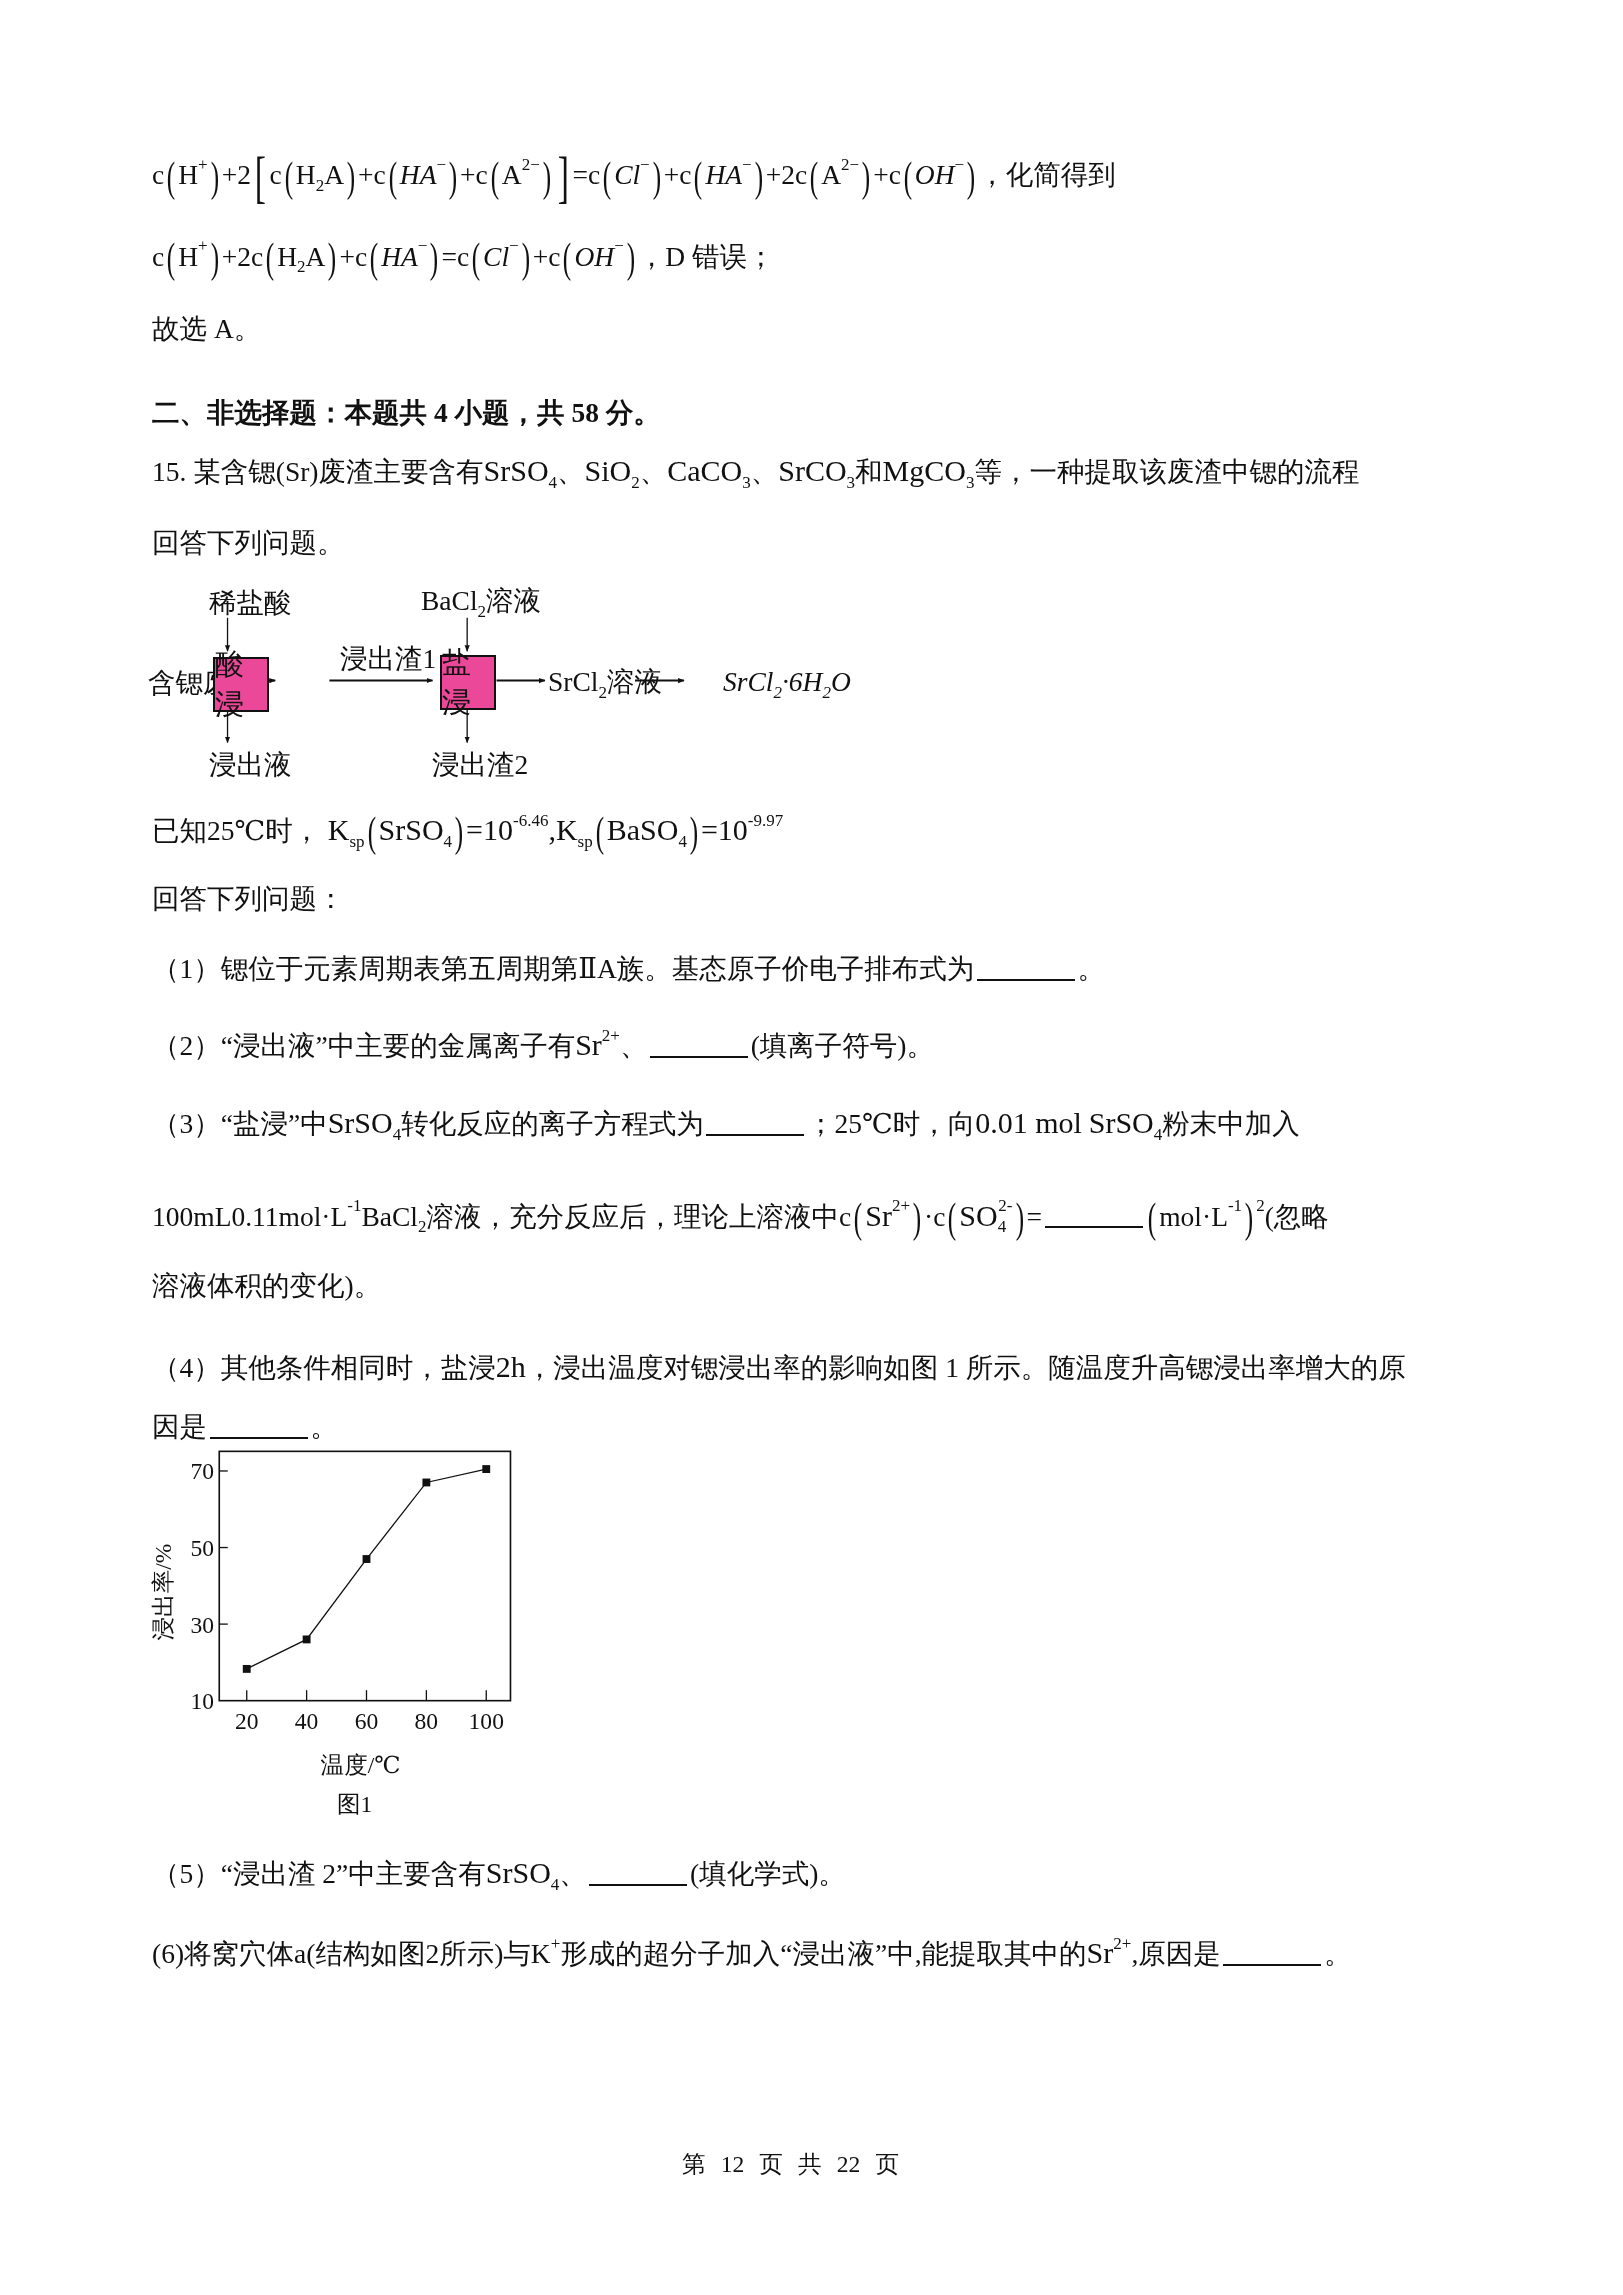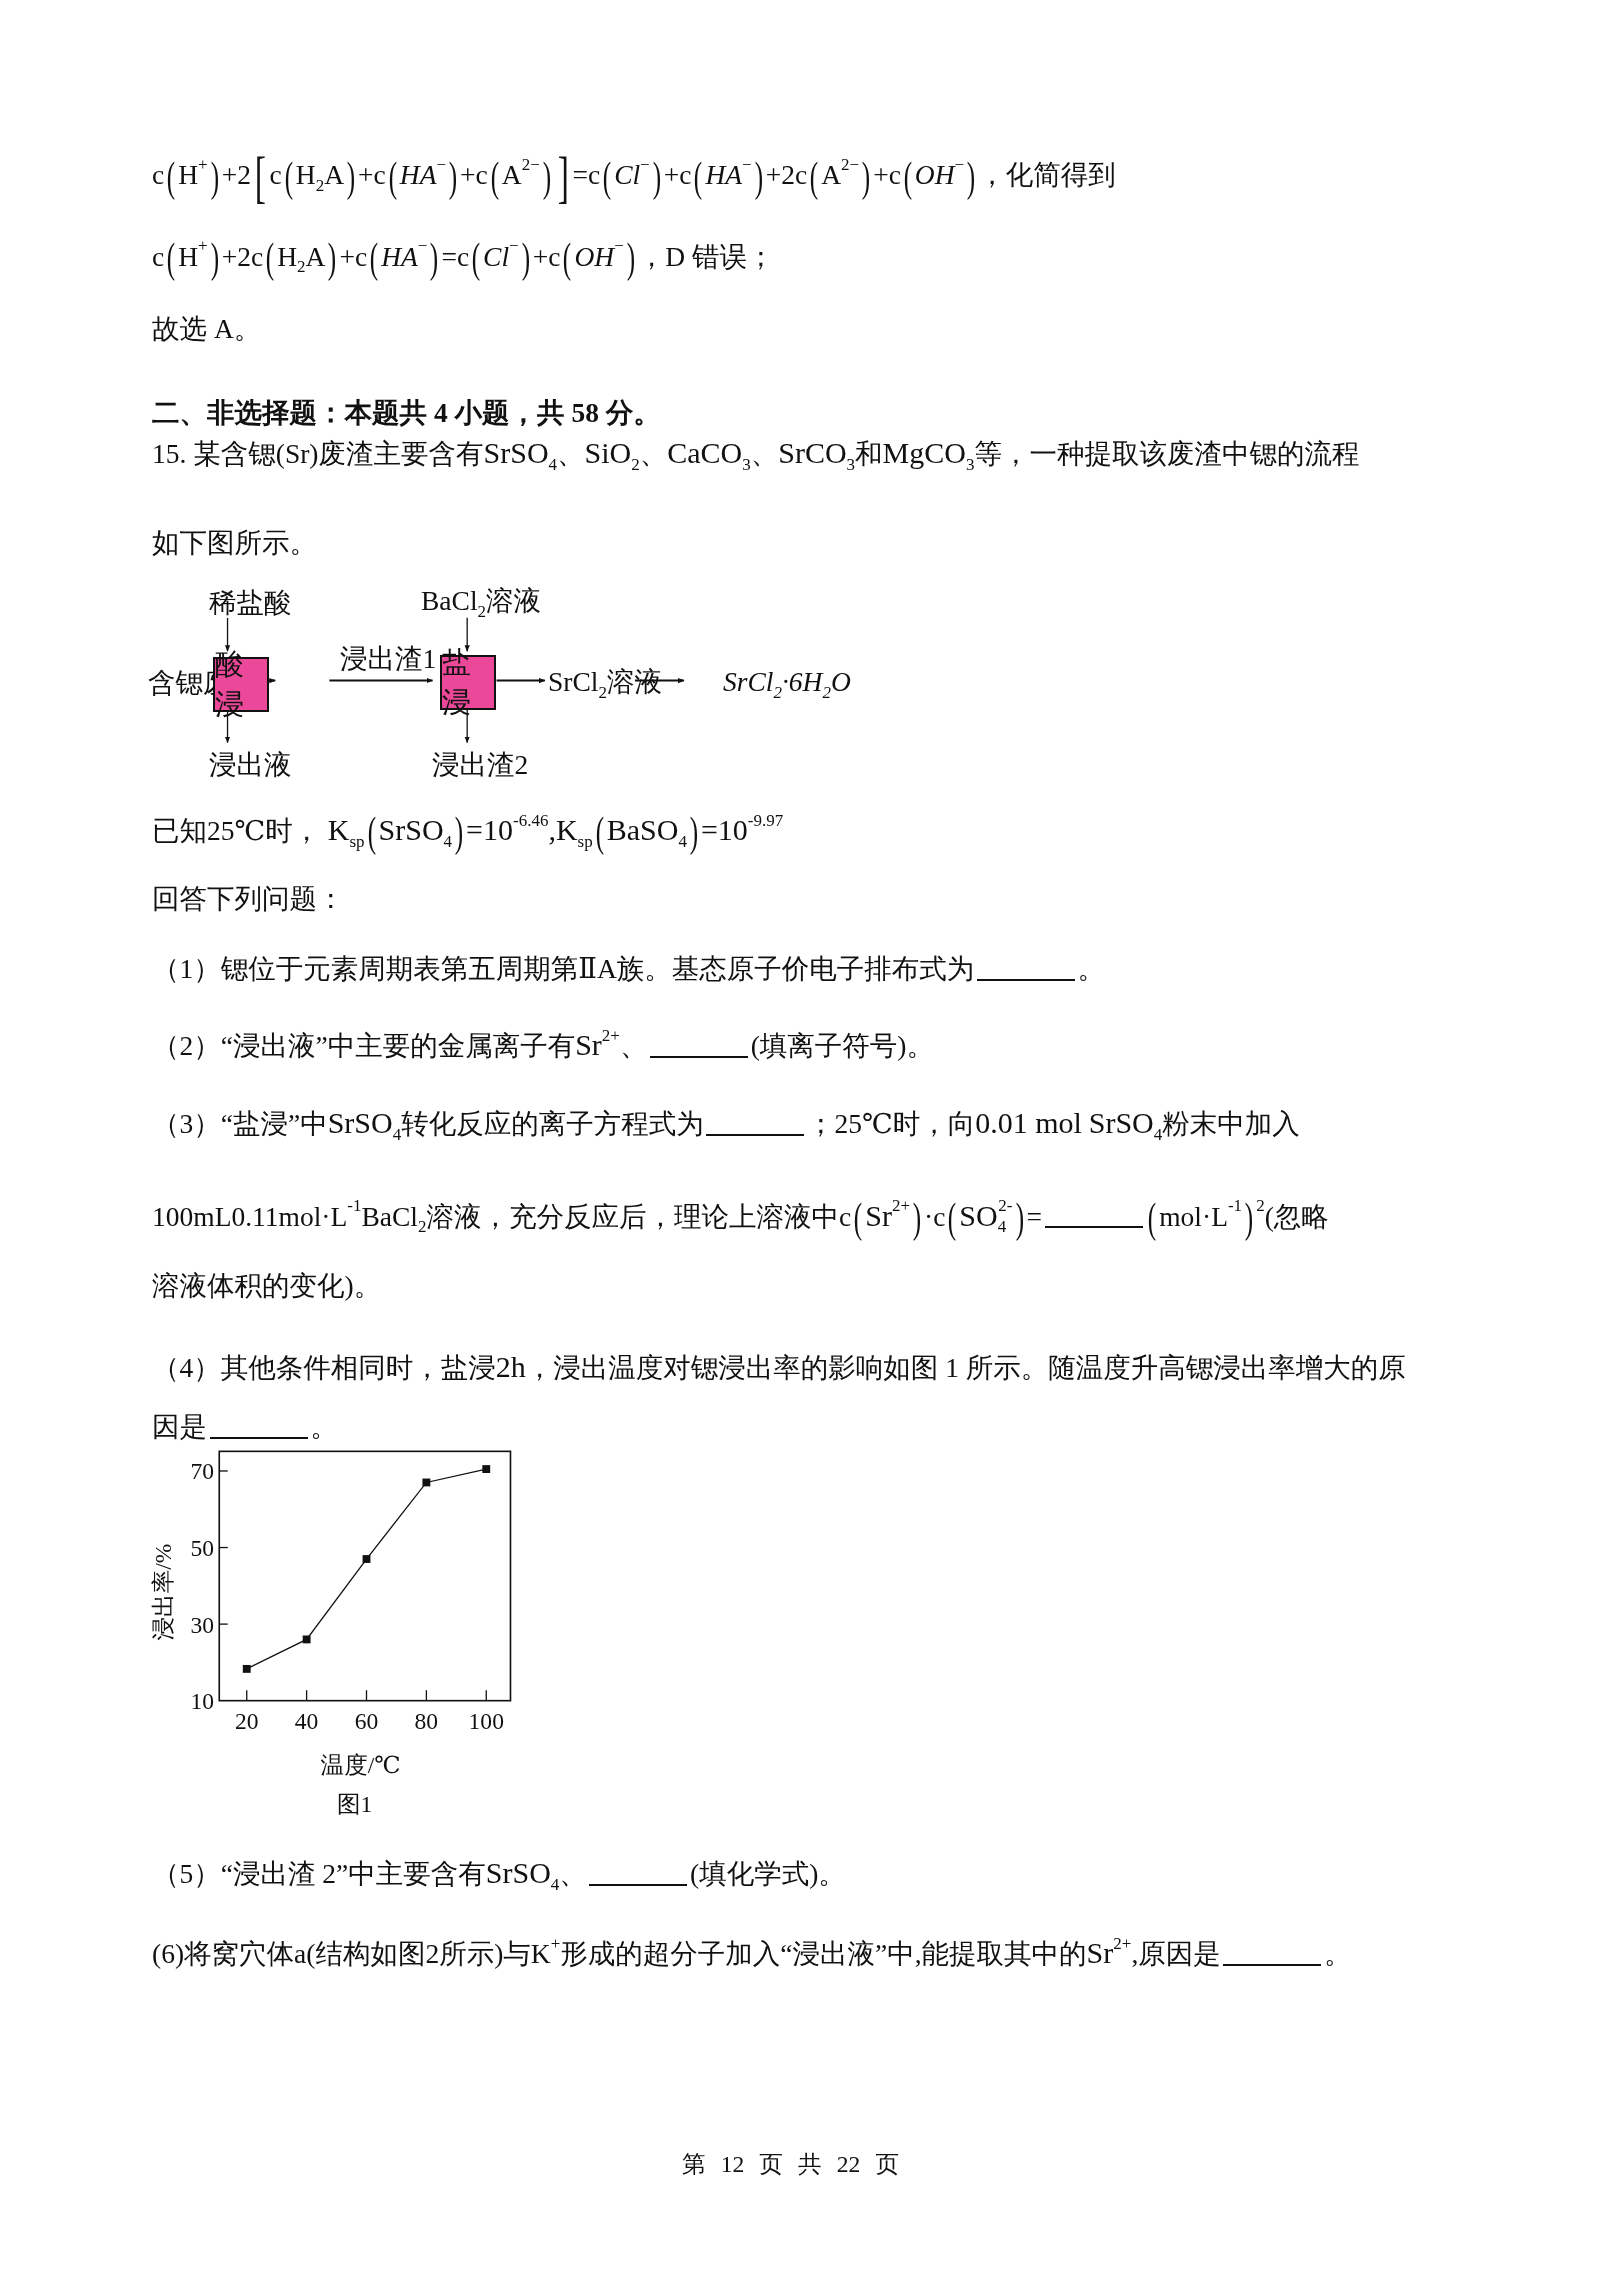--- a/index.html
+++ b/index.html
@@ -33,25 +33,25 @@
 </div>
 
 <div class="line math" style="top:237px;">
   c<span class="paren">(</span>H<sup>+</sup><span class="paren">)</span>+2c<span class="paren">(</span>H<sub>2</sub>A<span class="paren">)</span>+c<span class="paren">(</span><span class="it">HA</span><sup>−</sup><span class="paren">)</span>=c<span class="paren">(</span><span class="it">Cl</span><sup>−</sup><span class="paren">)</span>+c<span class="paren">(</span><span class="it">OH</span><sup>−</sup><span class="paren">)</span><span>，D 错误；</span>
 </div>
 
 <div class="line" style="top:315px;">故选 A。</div>
 
 <div class="line bold" style="top:399px;">二、非选择题：本题共 4 小题，共 58 分。</div>
 
-<div class="line" style="top:438px;">
+<div class="line" style="top:456px;">
   <span>15.</span>
   <span>某含锶(Sr)废渣主要含有</span><span class="big"><span>SrSO</span><sub>4</sub></span><span>、</span><span class="big"><span>SiO</span><sub>2</sub></span><span>、</span><span class="big"><span>CaCO</span><sub>3</sub></span><span>、</span><span class="big"><span>SrCO</span><sub>3</sub></span><span>和</span><span class="big"><span>MgCO</span><sub>3</sub></span><span>等，一种提取该废渣中锶的流程</span>
 </div>
-<div class="line" style="top:529px;">如下图所示。</div>
+<div class="line" style="top:529px;">回答下列问题。</div>
 
 <div id="flow">
   <svg width="995" height="222" viewBox="0 0 1520 340">
     <defs>
       <marker id="ah" markerWidth="10" markerHeight="10" refX="9" refY="5" orient="auto" markerUnits="userSpaceOnUse">
         <path d="M0,1 L10,5 L0,9 Z" fill="#111"></path>
       </marker>
     </defs>
     <line x1="126" y1="180" x2="199" y2="180" stroke="#111" stroke-width="3" marker-end="url(#ah)"></line>
     <line x1="125" y1="84" x2="125" y2="135" stroke="#111" stroke-width="2" marker-end="url(#ah)" transform="translate(1,0)"></line>

